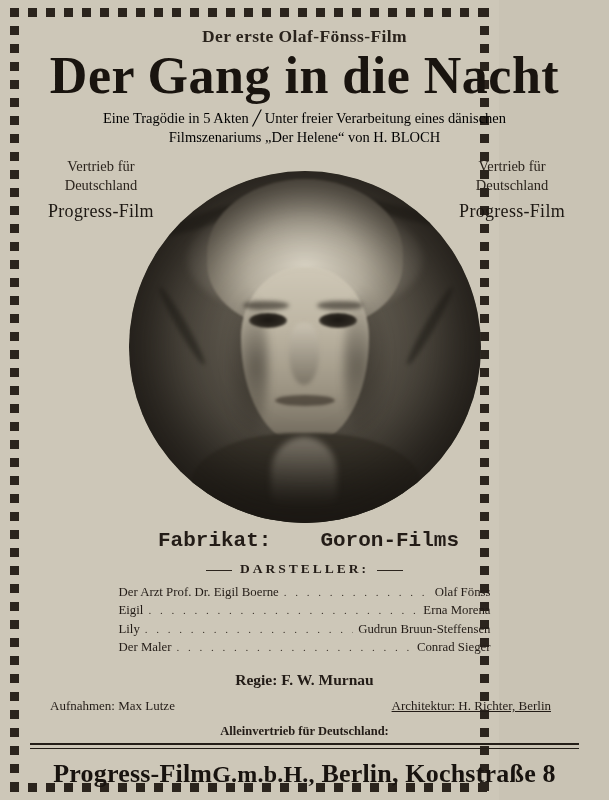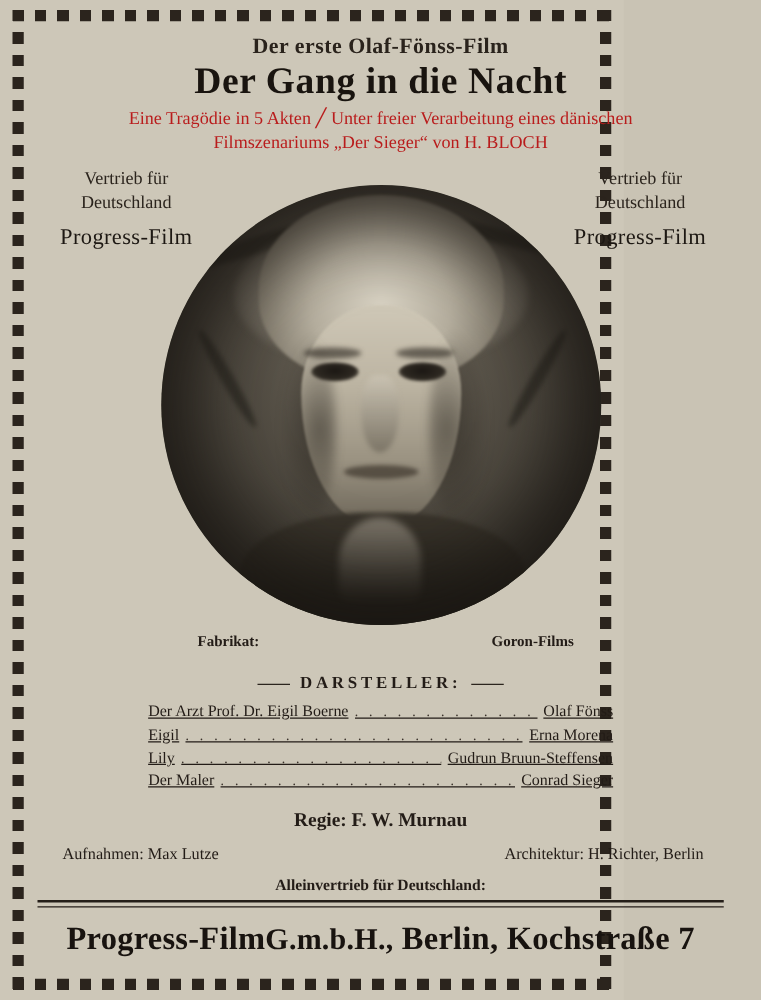--- a/index.html
+++ b/index.html
@@ -56,33 +56,33 @@
 
   .kicker {
     font-size: 17.5px;
     font-weight: bold;
     letter-spacing: 0.4px;
     margin: 4px 0 2px 0;
     color: #2a231c;
   }
 
   .main-title {
-    font-size: 30px;
+    font-size: 52px;
     font-weight: bold;
     letter-spacing: 0.5px;
     line-height: 1.04;
     margin: 2px 0 6px 0;
     color: #19140f;
   }
 
   .subtitle {
     font-size: 14.5px;
     line-height: 1.32;
     margin: 0 34px;
-    color: #b91c1c;
+    color: #000000;
   }
 
   .byline {
     font-size: 17px;
     font-weight: bold;
     margin: 7px 0 2px 0;
     letter-spacing: 0.2px;
   }
 
   
@@ -231,22 +231,23 @@
     border-radius: 50%;
     box-shadow: inset 0 0 60px 26px rgba(25,22,18,0.75);
   }
 
   
 
   .fabrikat {
     position: relative;
     margin-top: 6px;
     height: 22px;
-    font-size: 12px;
-    font-weight: bold;
+    font-size: 21px;
+    font-weight: bold;
+    font-family: Liberation Mono, monospace;
   }
   .fabrikat .lbl { position: absolute; left: 128px; }
   .fabrikat .val { position: absolute; right: 120px; font-weight: bold; }
 
   .cast-head {
     font-size: 13.5px;
     font-weight: bold;
     letter-spacing: 3px;
     margin-top: 10px;
   }
@@ -256,21 +257,20 @@
     border-top: 1.5px solid #2b241d;
     vertical-align: middle;
     margin: 0 8px;
   }
 
   .cast {
     margin: 6px auto 15px auto;
     width: 372px;
     font-size: 12.8px;
     line-height: 1.42;
-    text-decoration: underline;
   }
   .cast-row {
     display: flex;
     align-items: baseline;
     white-space: nowrap;
   }
   .cast-role { text-align: left; }
   .cast-dots {
     flex: 1;
     margin: 0 5px;
@@ -289,21 +289,21 @@
     margin-top: 7px;
   }
 
   .credits-row {
     position: relative;
     height: 20px;
     margin-top: 9px;
     font-size: 13px;
   }
   .credits-row .left { position: absolute; left: 20px; }
-  .credits-row .right { position: absolute; right: 16px; }
+  .credits-row .right { position: absolute; right: 28px; text-decoration: underline; }
 
   .allein {
     font-size: 12.5px;
     font-weight: bold;
     margin-top: 6px;
   }
 
   .rule-thick {
     width: 100%;
     border-top: 2.5px solid #241e18;
@@ -330,21 +330,21 @@
 <div class="poster">
   <div class="border-frame"></div>
 
   <div class="content">
 
     <div class="kicker">Der erste Olaf-Fönss-Film</div>
 
     <div class="main-title">Der Gang in die Nacht</div>
 
     <div class="subtitle">Eine Tragödie in 5 Akten ╱ Unter freier Verarbeitung eines dänischen</div>
-    <div class="subtitle">Filmszenariums „Der Sieger“ von H. BLOCH</div>
+    <div class="subtitle">Filmszenariums „Der Helene“ von H. BLOCH</div>
 
 
     <div class="dist-row">
       <div class="dist left">
         <div>Vertrieb für</div>
         <div>Deutschland</div>
         <div class="brand">Progress-Film</div>
       </div>
       <div class="dist right">
         <div>Vertrieb für</div>
@@ -414,17 +414,17 @@
       <span class="left">Aufnahmen: Max Lutze</span>
       <span class="right">Architektur: H. Richter, Berlin</span>
     </div>
 
     <div class="allein">Alleinvertrieb für Deutschland:</div>
 
     <div class="rule-thick"></div>
     <div class="rule-thin"></div>
 
     <div class="footer">
-      <span>Progress-Film</span><span class="small">G.m.b.H.,</span> <span>Berlin, Kochstraße 7</span>
+      <span>Progress-Film</span><span class="small">G.m.b.H.,</span> <span>Berlin, Kochstraße 8</span>
     </div>
 
   </div>
 </div>
 
 </body></html>

